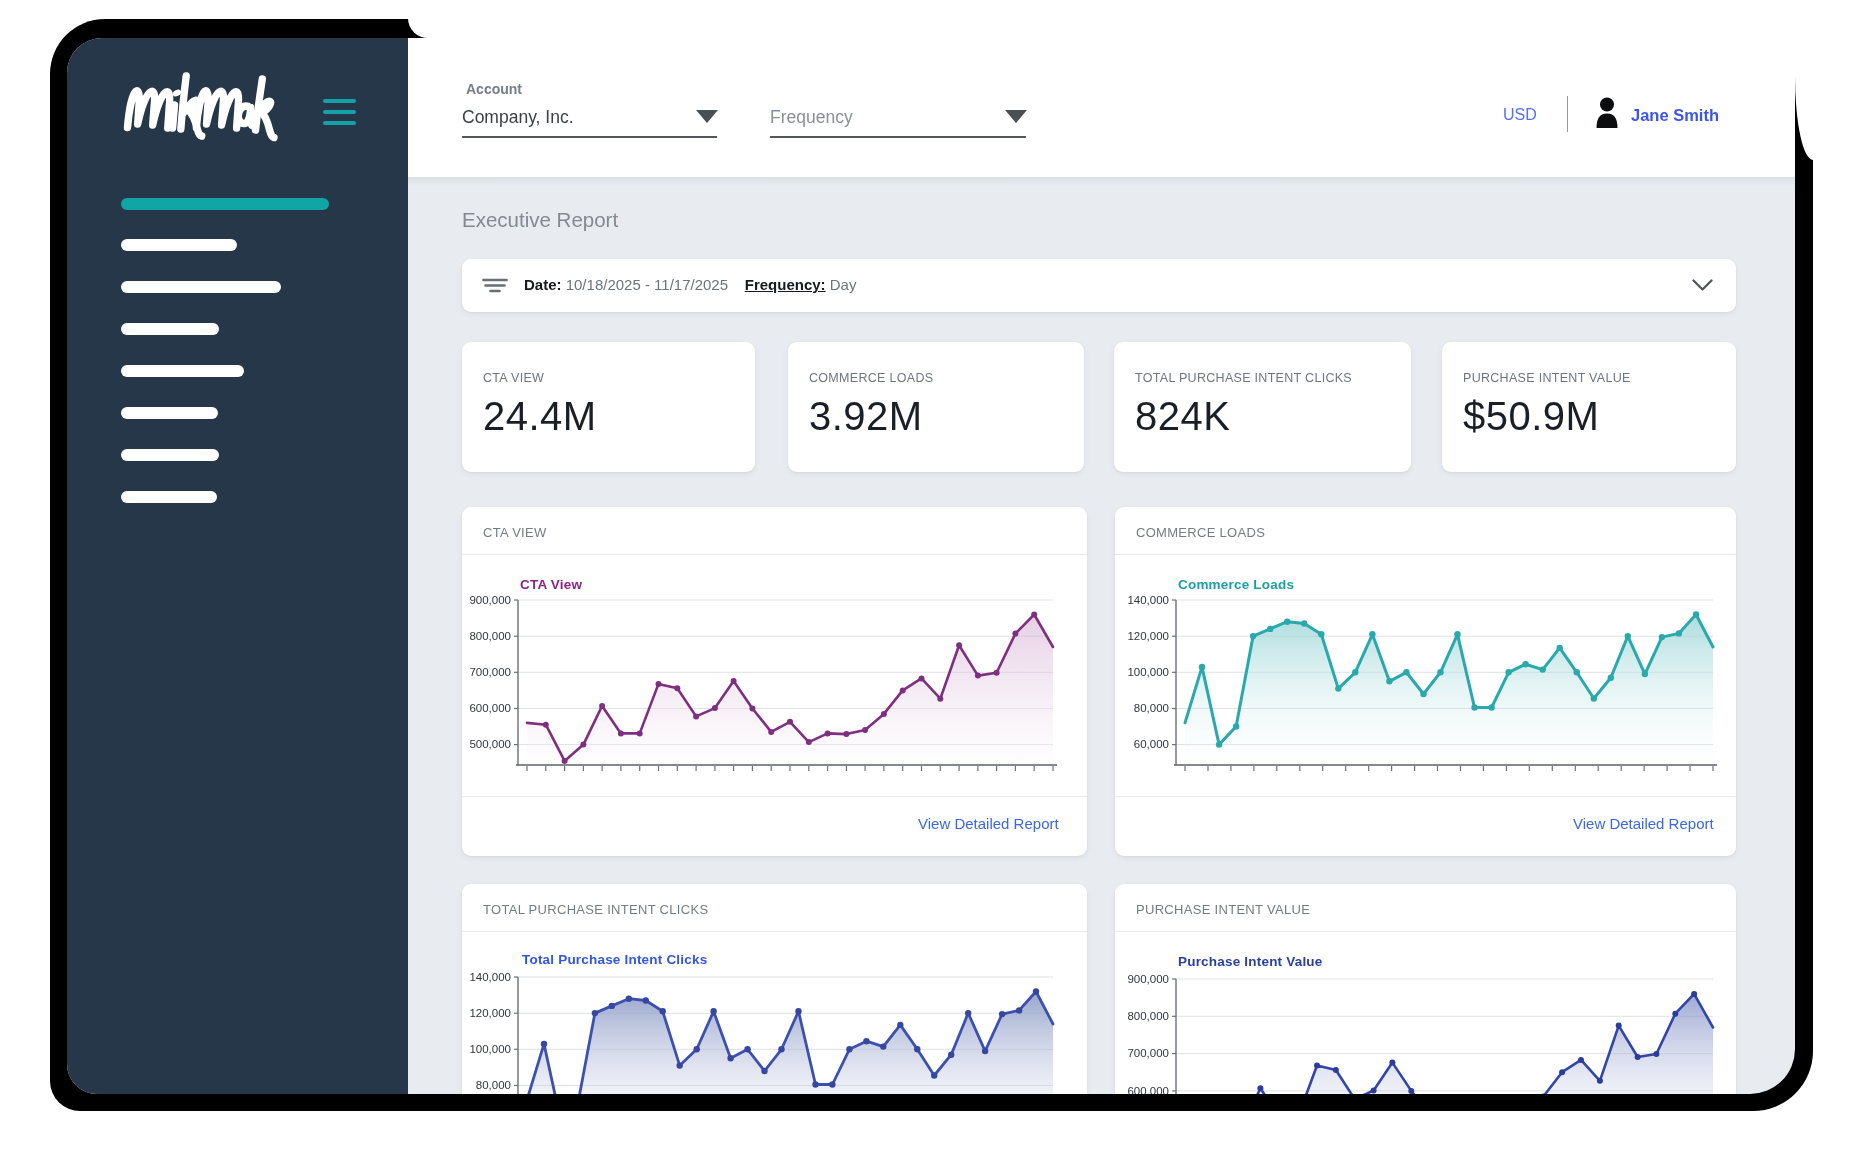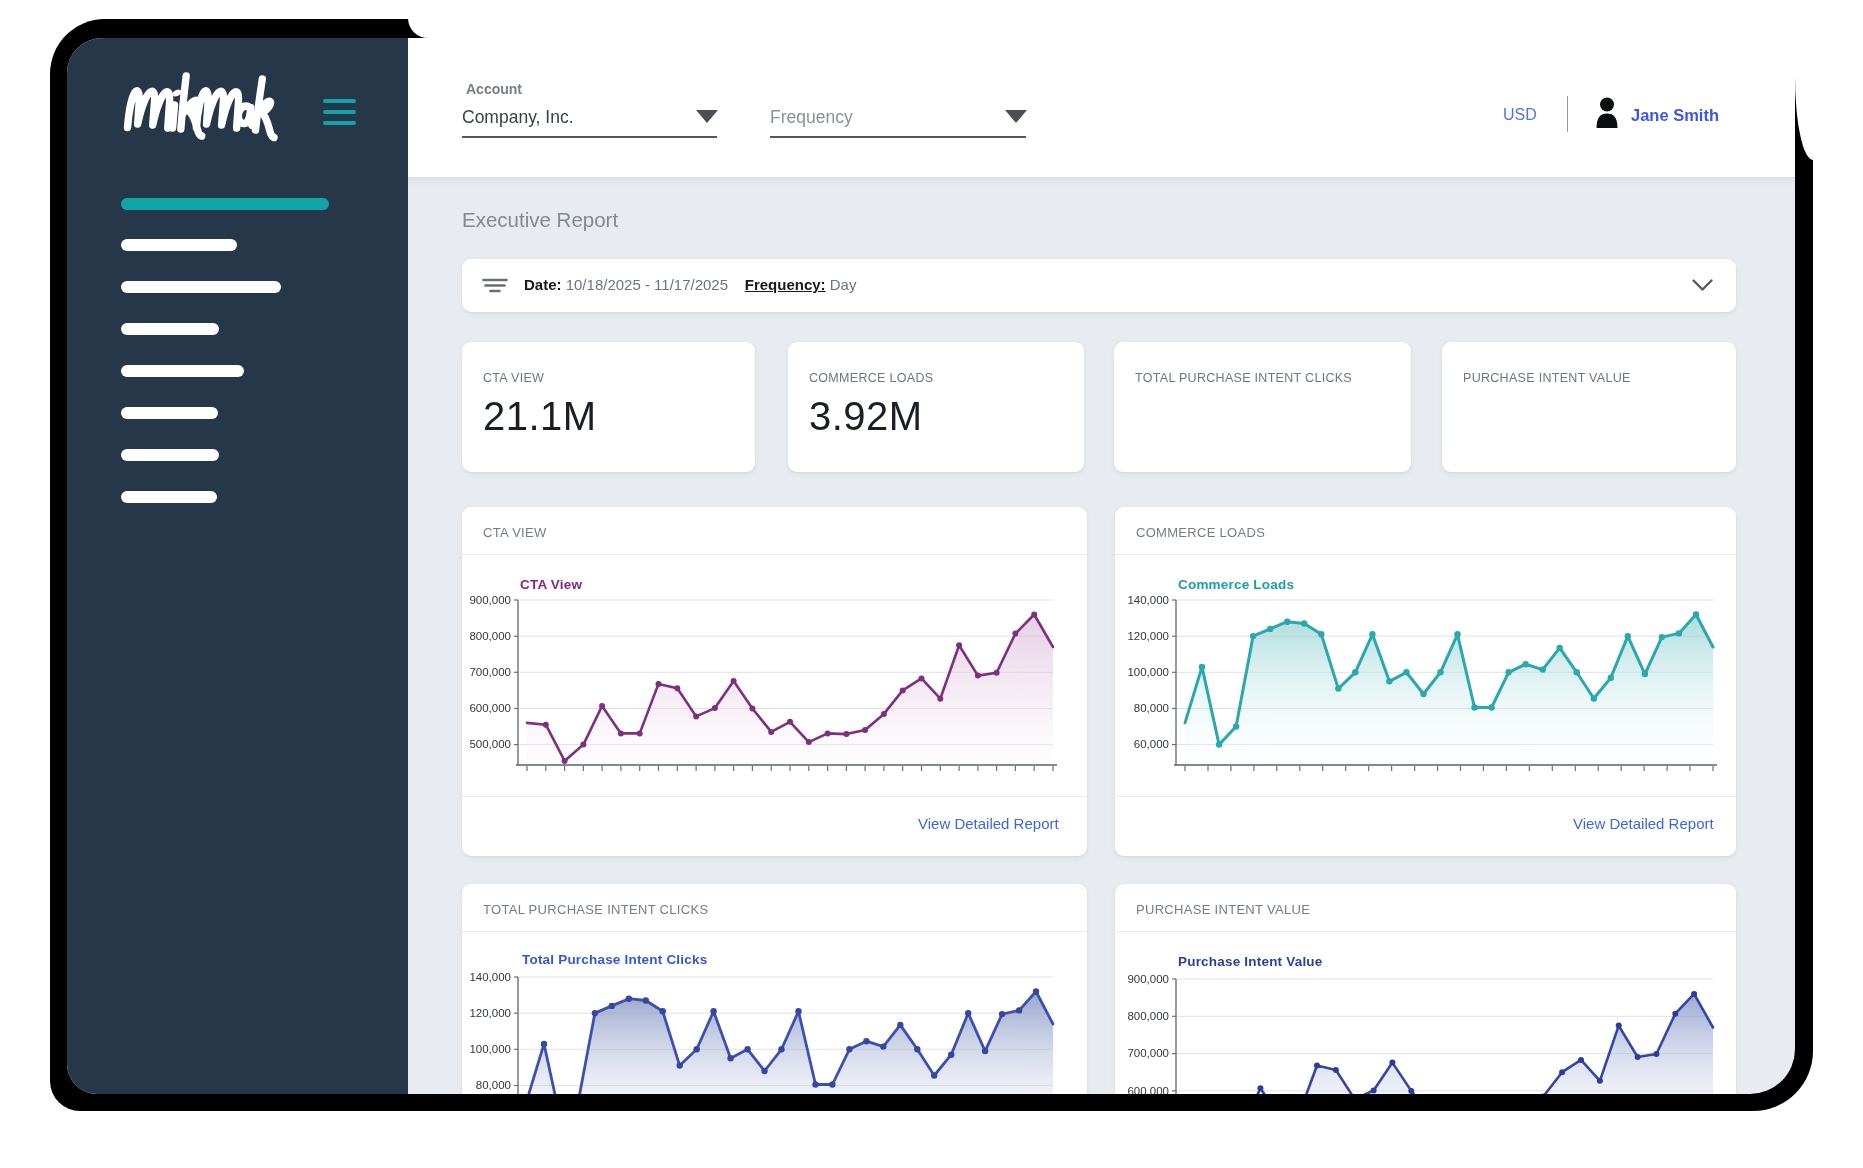--- a/index.html
+++ b/index.html
@@ -65,31 +65,33 @@
         <line x1="3.5" y1="7.5" x2="22.5" y2="7.5"></line>
         <line x1="8.5" y1="13" x2="17.5" y2="13"></line>
       </g>
     </svg>
     <div class="abs" style="left:457px;top:238px;font-size:15px;color:#6e747a"><span style="color:#17191c;font-weight:bold;">Date:</span> 10/18/2025 - 11/17/2025&nbsp;&nbsp;&nbsp;&nbsp;<span style="color:#17191c;font-weight:bold;text-decoration:underline">Frequency:</span> Day</div>
     <svg class="abs" style="left:1625px;top:241px" width="21" height="12" viewBox="0 0 21 12">
       <path d="M1.5,1.5 L10.5,10.5 L19.5,1.5" fill="none" stroke="#53575b" stroke-width="2.3" stroke-linecap="round" stroke-linejoin="round"></path>
     </svg>
     <div class="card" style="left:395px;top:304px;width:293px;height:130px;padding:29px 0 0 21px">
       <div class="slabel">CTA VIEW</div>
-      <div class="sval">21.1M</div>
+      <div class="sval">24.4M</div>
     </div>
     <div class="card" style="left:721px;top:304px;width:296px;height:130px;padding:29px 0 0 21px">
       <div class="slabel">COMMERCE LOADS</div>
       <div class="sval">3.92M</div>
     </div>
     <div class="card" style="left:1047px;top:304px;width:297px;height:130px;padding:29px 0 0 21px">
       <div class="slabel">TOTAL PURCHASE INTENT CLICKS</div>
+      <div class="sval">824K</div>
     </div>
     <div class="card" style="left:1375px;top:304px;width:294px;height:130px;padding:29px 0 0 21px">
       <div class="slabel">PURCHASE INTENT VALUE</div>
+      <div class="sval">$50.9M</div>
     </div>
     <div class="card" style="left:395px;top:469px;width:625px;height:349px">
       <div class="chead">CTA VIEW</div>
     </div>
     <div class="card" style="left:1048px;top:469px;width:621px;height:349px">
       <div class="chead">COMMERCE LOADS</div>
     </div>
     <div class="card" style="left:395px;top:846px;width:625px;height:260px">
       <div class="chead">TOTAL PURCHASE INTENT CLICKS</div>
     </div>

